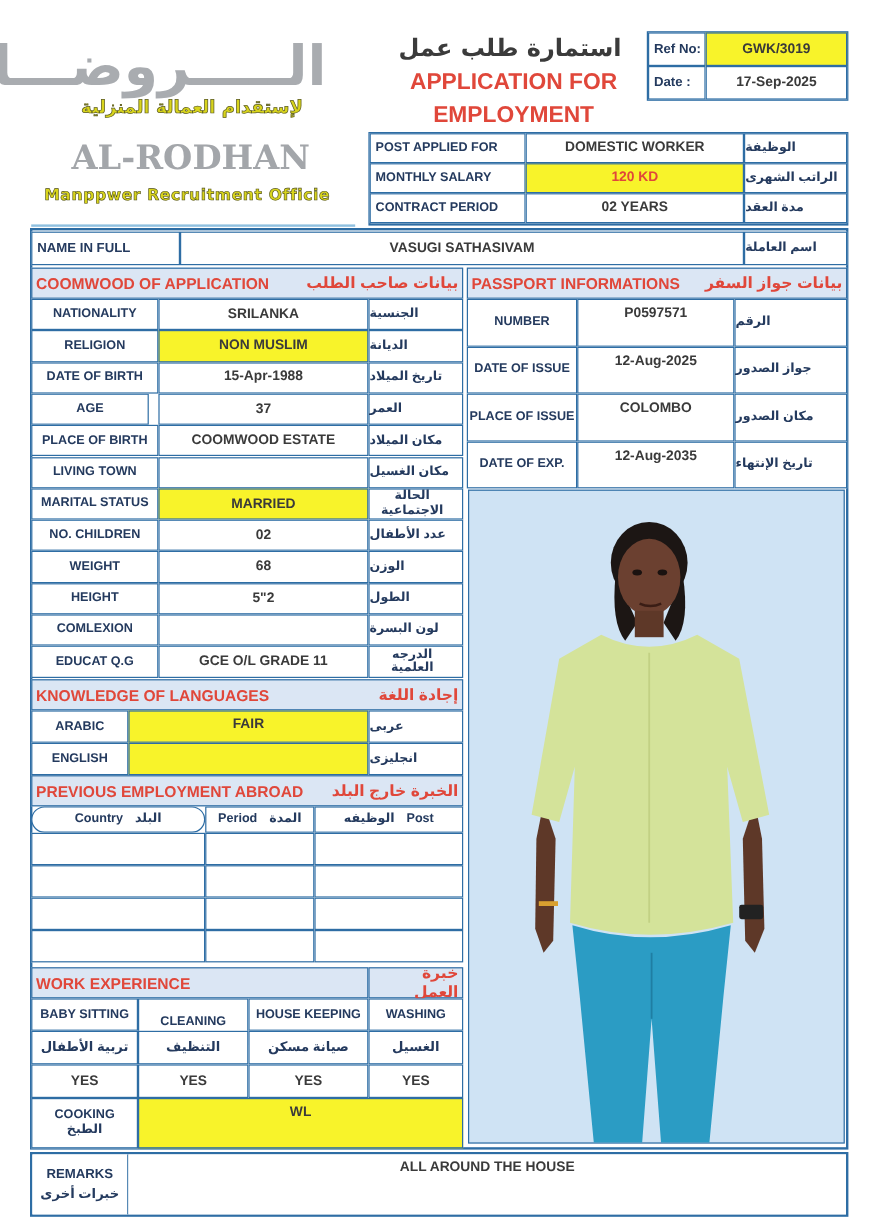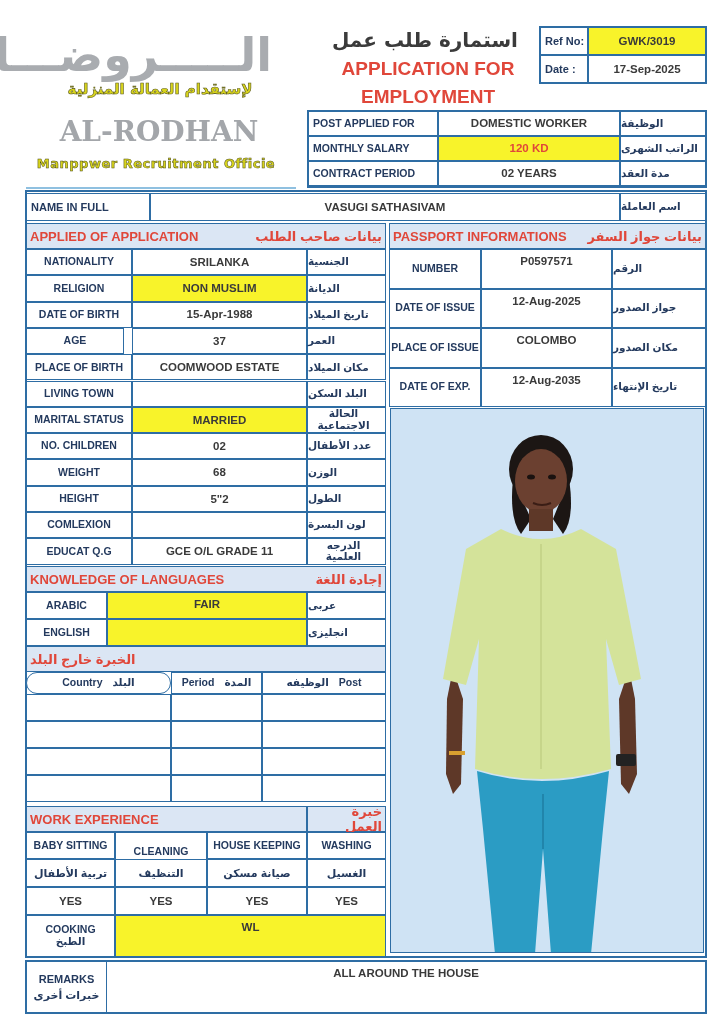--- a/index.html
+++ b/index.html
@@ -73,42 +73,42 @@
 
 <div class="abs bl" style="left:25px;top:190px;width:682px;height:768px;"></div>
 
 <div>
   <div class="cell left" style="left:26px;top:193px;width:124px;height:28px;">NAME IN FULL</div>
   <div class="cell val" style="left:150px;top:193px;width:470px;height:28px;">VASUGI SATHASIVAM</div>
   <div class="cell ar" style="left:620px;top:193px;width:86px;height:28px;font-size:10.5px;">اسم العاملة</div>
 </div>
 
 <div class="section" style="left:26px;top:223px;width:360px;height:26px;">
-  <span class="en">APPLIED OF APPLICATION</span>
+  <span class="en">COOMWOOD OF APPLICATION</span>
   <span class="arh">بيانات صاحب الطلب</span>
 </div>
 <div id="details-rows">
     <div class="cell" style="left:26px;top:249px;width:106px;height:26.3px;font-size:10.5px;">NATIONALITY</div>
     <div class="cell val" style="left:132px;top:249px;width:175px;height:26.3px;">SRILANKA</div>
     <div class="cell ar" style="left:307px;top:249px;width:79px;height:26.3px;font-size:10.5px;">الجنسية</div>
     <div class="cell" style="left:26px;top:275.3px;width:106px;height:26.3px;font-size:10.5px;">RELIGION</div>
     <div class="cell val yellow" style="left:132px;top:275.3px;width:175px;height:26.3px;">NON MUSLIM</div>
     <div class="cell ar" style="left:307px;top:275.3px;width:79px;height:26.3px;font-size:10.5px;">الديانة</div>
     <div class="cell" style="left:26px;top:301.6px;width:106px;height:26.3px;font-size:10.5px;">DATE OF BIRTH</div>
     <div class="cell val" style="left:132px;top:301.6px;width:175px;height:26.3px;">15-Apr-1988</div>
     <div class="cell ar" style="left:307px;top:301.6px;width:79px;height:26.3px;font-size:10.5px;">تاريخ الميلاد</div>
     <div class="cell" style="left:26px;top:327.9px;width:98px;height:26.3px;font-size:10.5px;">AGE</div>
     <div class="cell val" style="left:132px;top:327.9px;width:175px;height:26.3px;">37</div>
     <div class="cell ar" style="left:307px;top:327.9px;width:79px;height:26.3px;font-size:10.5px;">العمر</div>
     <div class="cell" style="left:26px;top:354.2px;width:106px;height:26.3px;font-size:10.5px;">PLACE OF BIRTH</div>
     <div class="cell val" style="left:132px;top:354.2px;width:175px;height:26.3px;">COOMWOOD ESTATE</div>
     <div class="cell ar" style="left:307px;top:354.2px;width:79px;height:26.3px;font-size:10.5px;">مكان الميلاد</div>
     <div class="cell" style="left:26px;top:380.5px;width:106px;height:26.3px;font-size:10.5px;">LIVING TOWN</div>
     <div class="cell val" style="left:132px;top:380.5px;width:175px;height:26.3px;"></div>
-    <div class="cell ar" style="left:307px;top:380.5px;width:79px;height:26.3px;font-size:10.5px;">البلد السكن</div>
+    <div class="cell ar" style="left:307px;top:380.5px;width:79px;height:26.3px;font-size:10.5px;">مكان الغسيل</div>
     <div class="cell" style="left:26px;top:406.8px;width:106px;height:26.3px;font-size:10.5px;">MARITAL STATUS</div>
     <div class="cell val yellow" style="left:132px;top:406.8px;width:175px;height:26.3px;">MARRIED</div>
     <div class="cell ar" style="left:307px;top:406.8px;width:79px;height:26.3px;font-size:10.5px;">الحالة الاجتماعية</div>
     <div class="cell" style="left:26px;top:433.1px;width:106px;height:26.3px;font-size:10.5px;">NO. CHILDREN</div>
     <div class="cell val" style="left:132px;top:433.1px;width:175px;height:26.3px;">02</div>
     <div class="cell ar" style="left:307px;top:433.1px;width:79px;height:26.3px;font-size:10.5px;">عدد الأطفال</div>
     <div class="cell" style="left:26px;top:459.4px;width:106px;height:26.3px;font-size:10.5px;">WEIGHT</div>
     <div class="cell val" style="left:132px;top:459.4px;width:175px;height:26.3px;">68</div>
     <div class="cell ar" style="left:307px;top:459.4px;width:79px;height:26.3px;font-size:10.5px;">الوزن</div>
     <div class="cell" style="left:26px;top:485.70000000000005px;width:106px;height:26.3px;font-size:10.5px;">HEIGHT</div>
@@ -176,20 +176,21 @@
 <div id="lang-rows">
     <div class="cell" style="left:26px;top:592px;width:81px;height:27px;font-size:10.5px;">ARABIC</div>
     <div class="cell val yellow topal" style="left:107px;top:592px;width:200px;height:27px;">FAIR</div>
     <div class="cell ar" style="left:307px;top:592px;width:79px;height:27px;font-size:10.5px;">عربى</div>
     <div class="cell" style="left:26px;top:619px;width:81px;height:27px;font-size:10.5px;">ENGLISH</div>
     <div class="cell val yellow topal" style="left:107px;top:619px;width:200px;height:27px;"></div>
     <div class="cell ar" style="left:307px;top:619px;width:79px;height:27px;font-size:10.5px;">انجليزى</div>
   </div>
 
 <div class="section" style="left:26px;top:646px;width:360px;height:26px;">
+  <span class="en">PREVIOUS EMPLOYMENT ABROAD</span>
   <span class="arh">الخبرة خارج البلد</span>
 </div>
 <div id="prev-table">
     <div class="cell" style="left:26px;top:672px;width:145px;height:22px;font-size:10.5px;gap:10px;border-radius:11px;">
       <span>Country</span>
       <span style="direction: rtl;">البلد</span>
     </div>
     <div class="cell" style="left:171px;top:672px;width:91px;height:22px;font-size:10.5px;gap:10px;">
       <span>Period</span>
       <span style="direction: rtl;">المدة</span>

